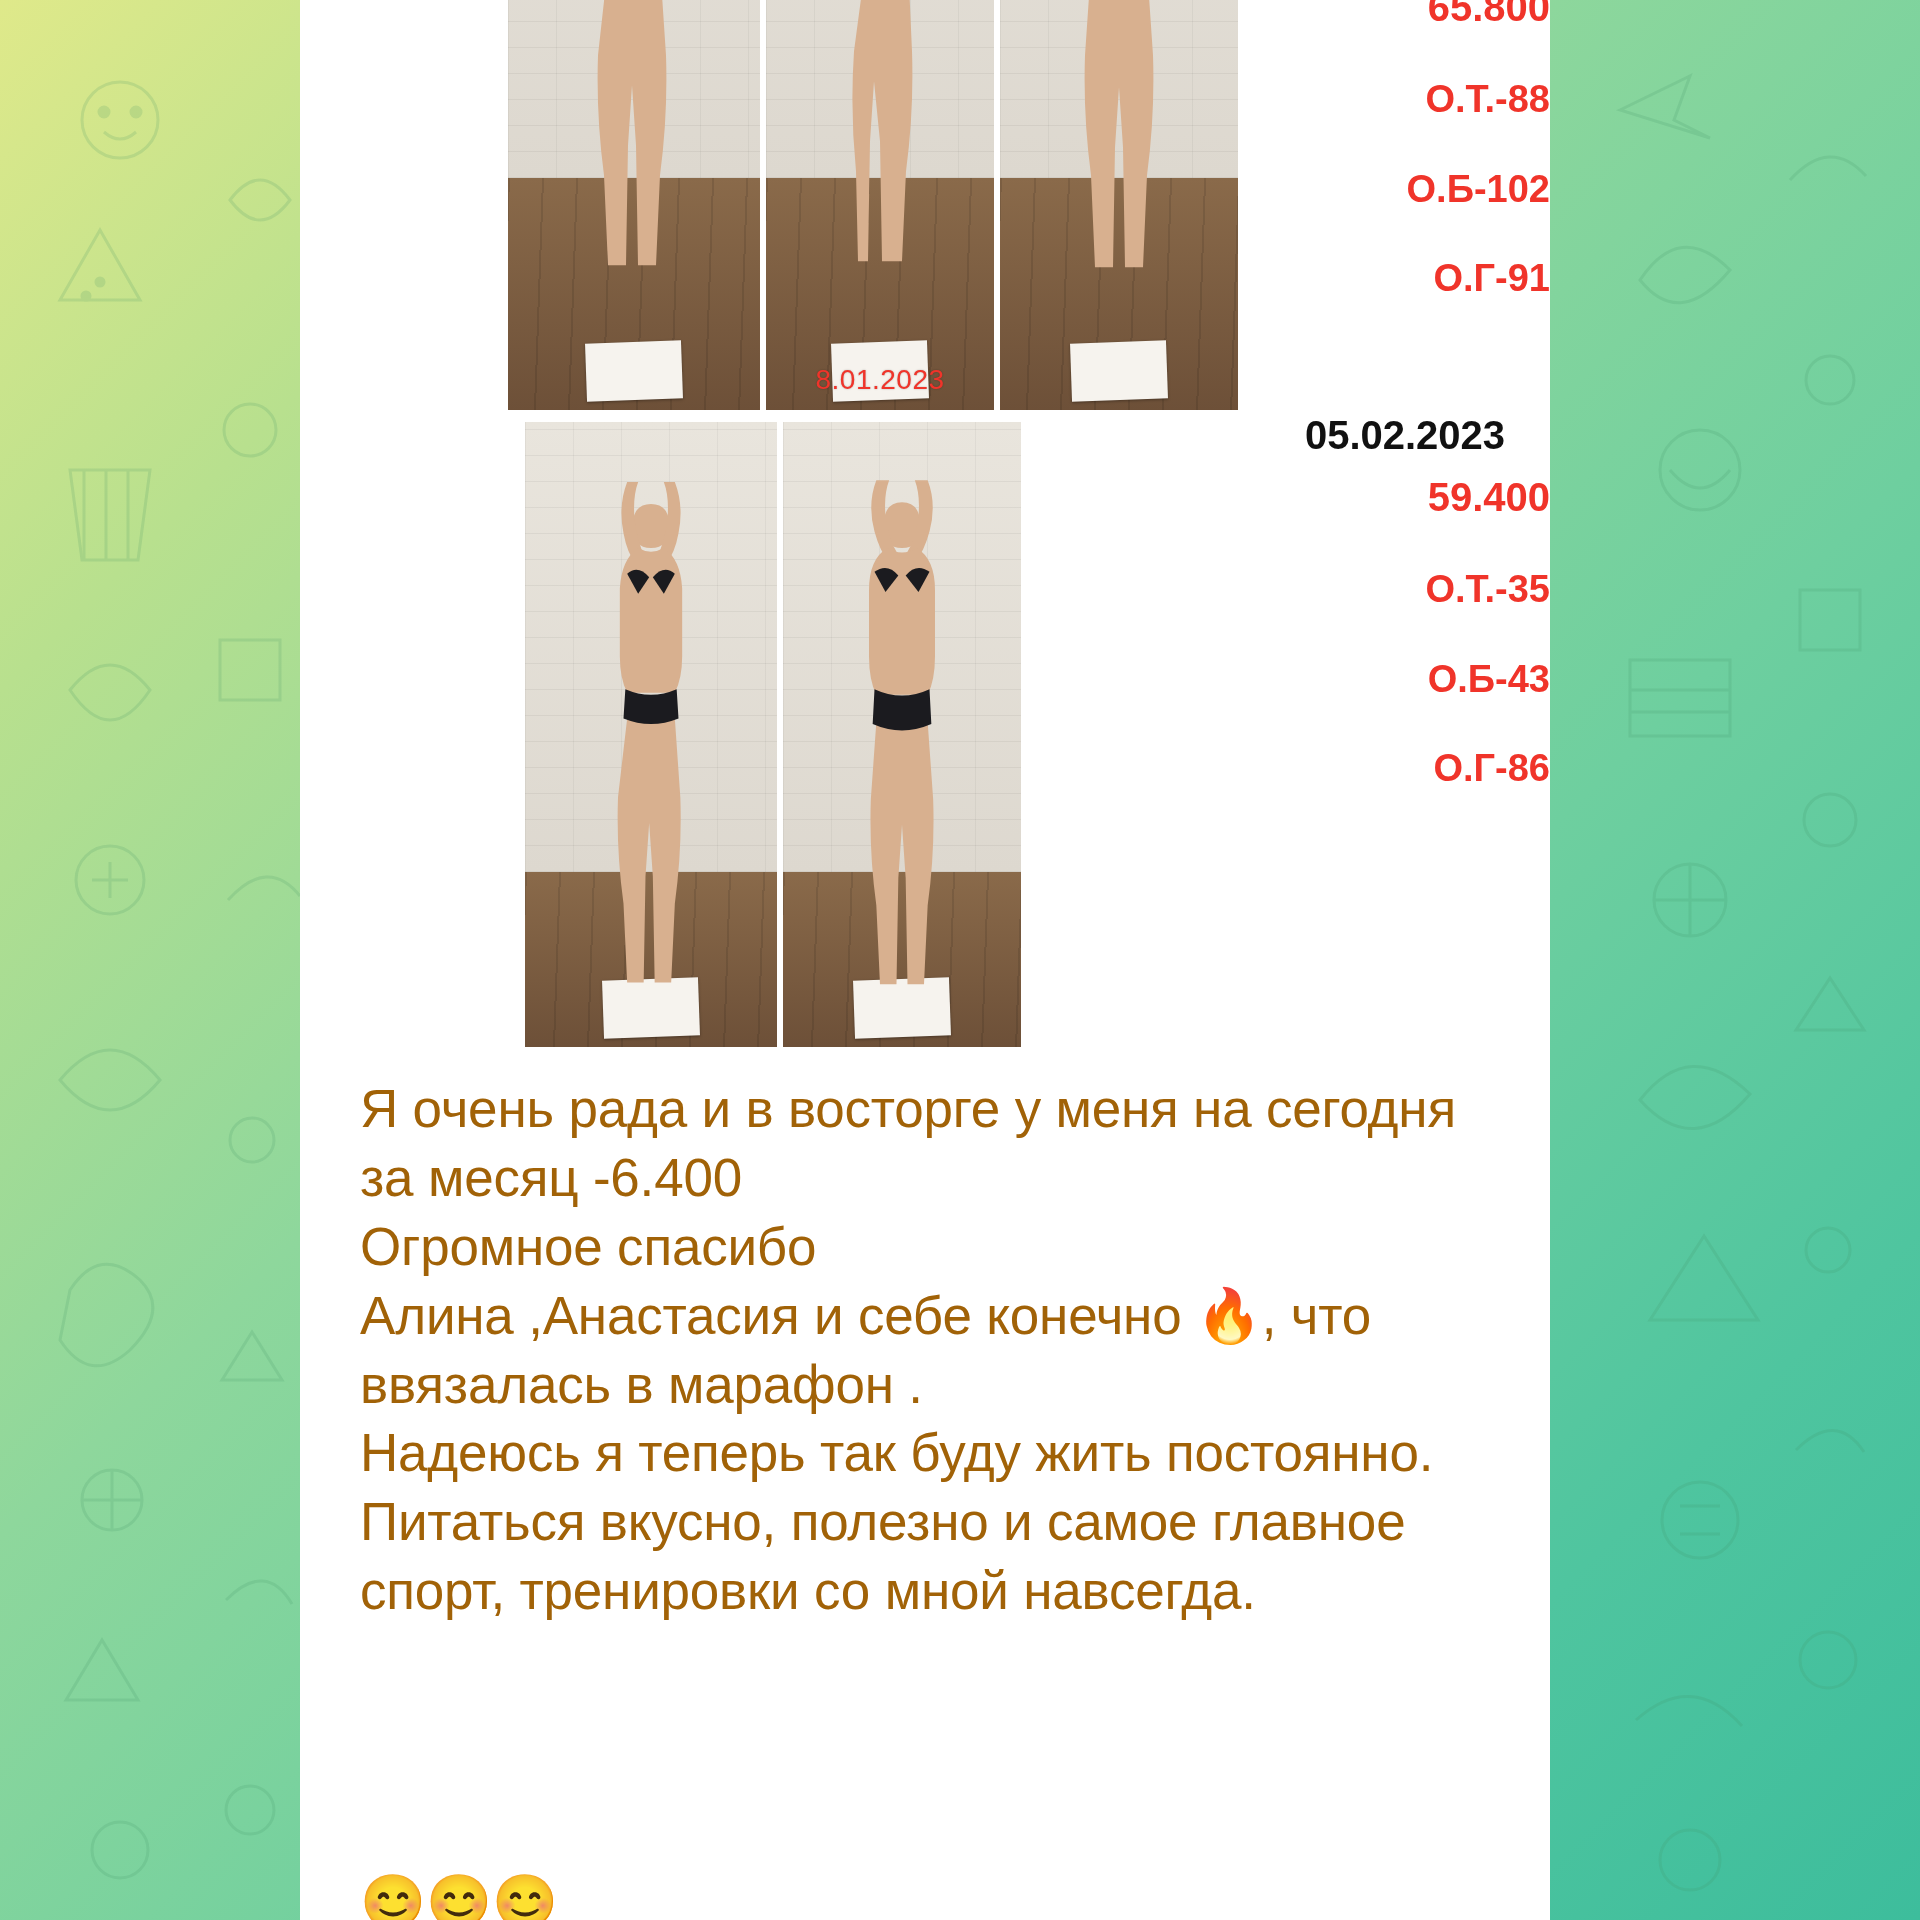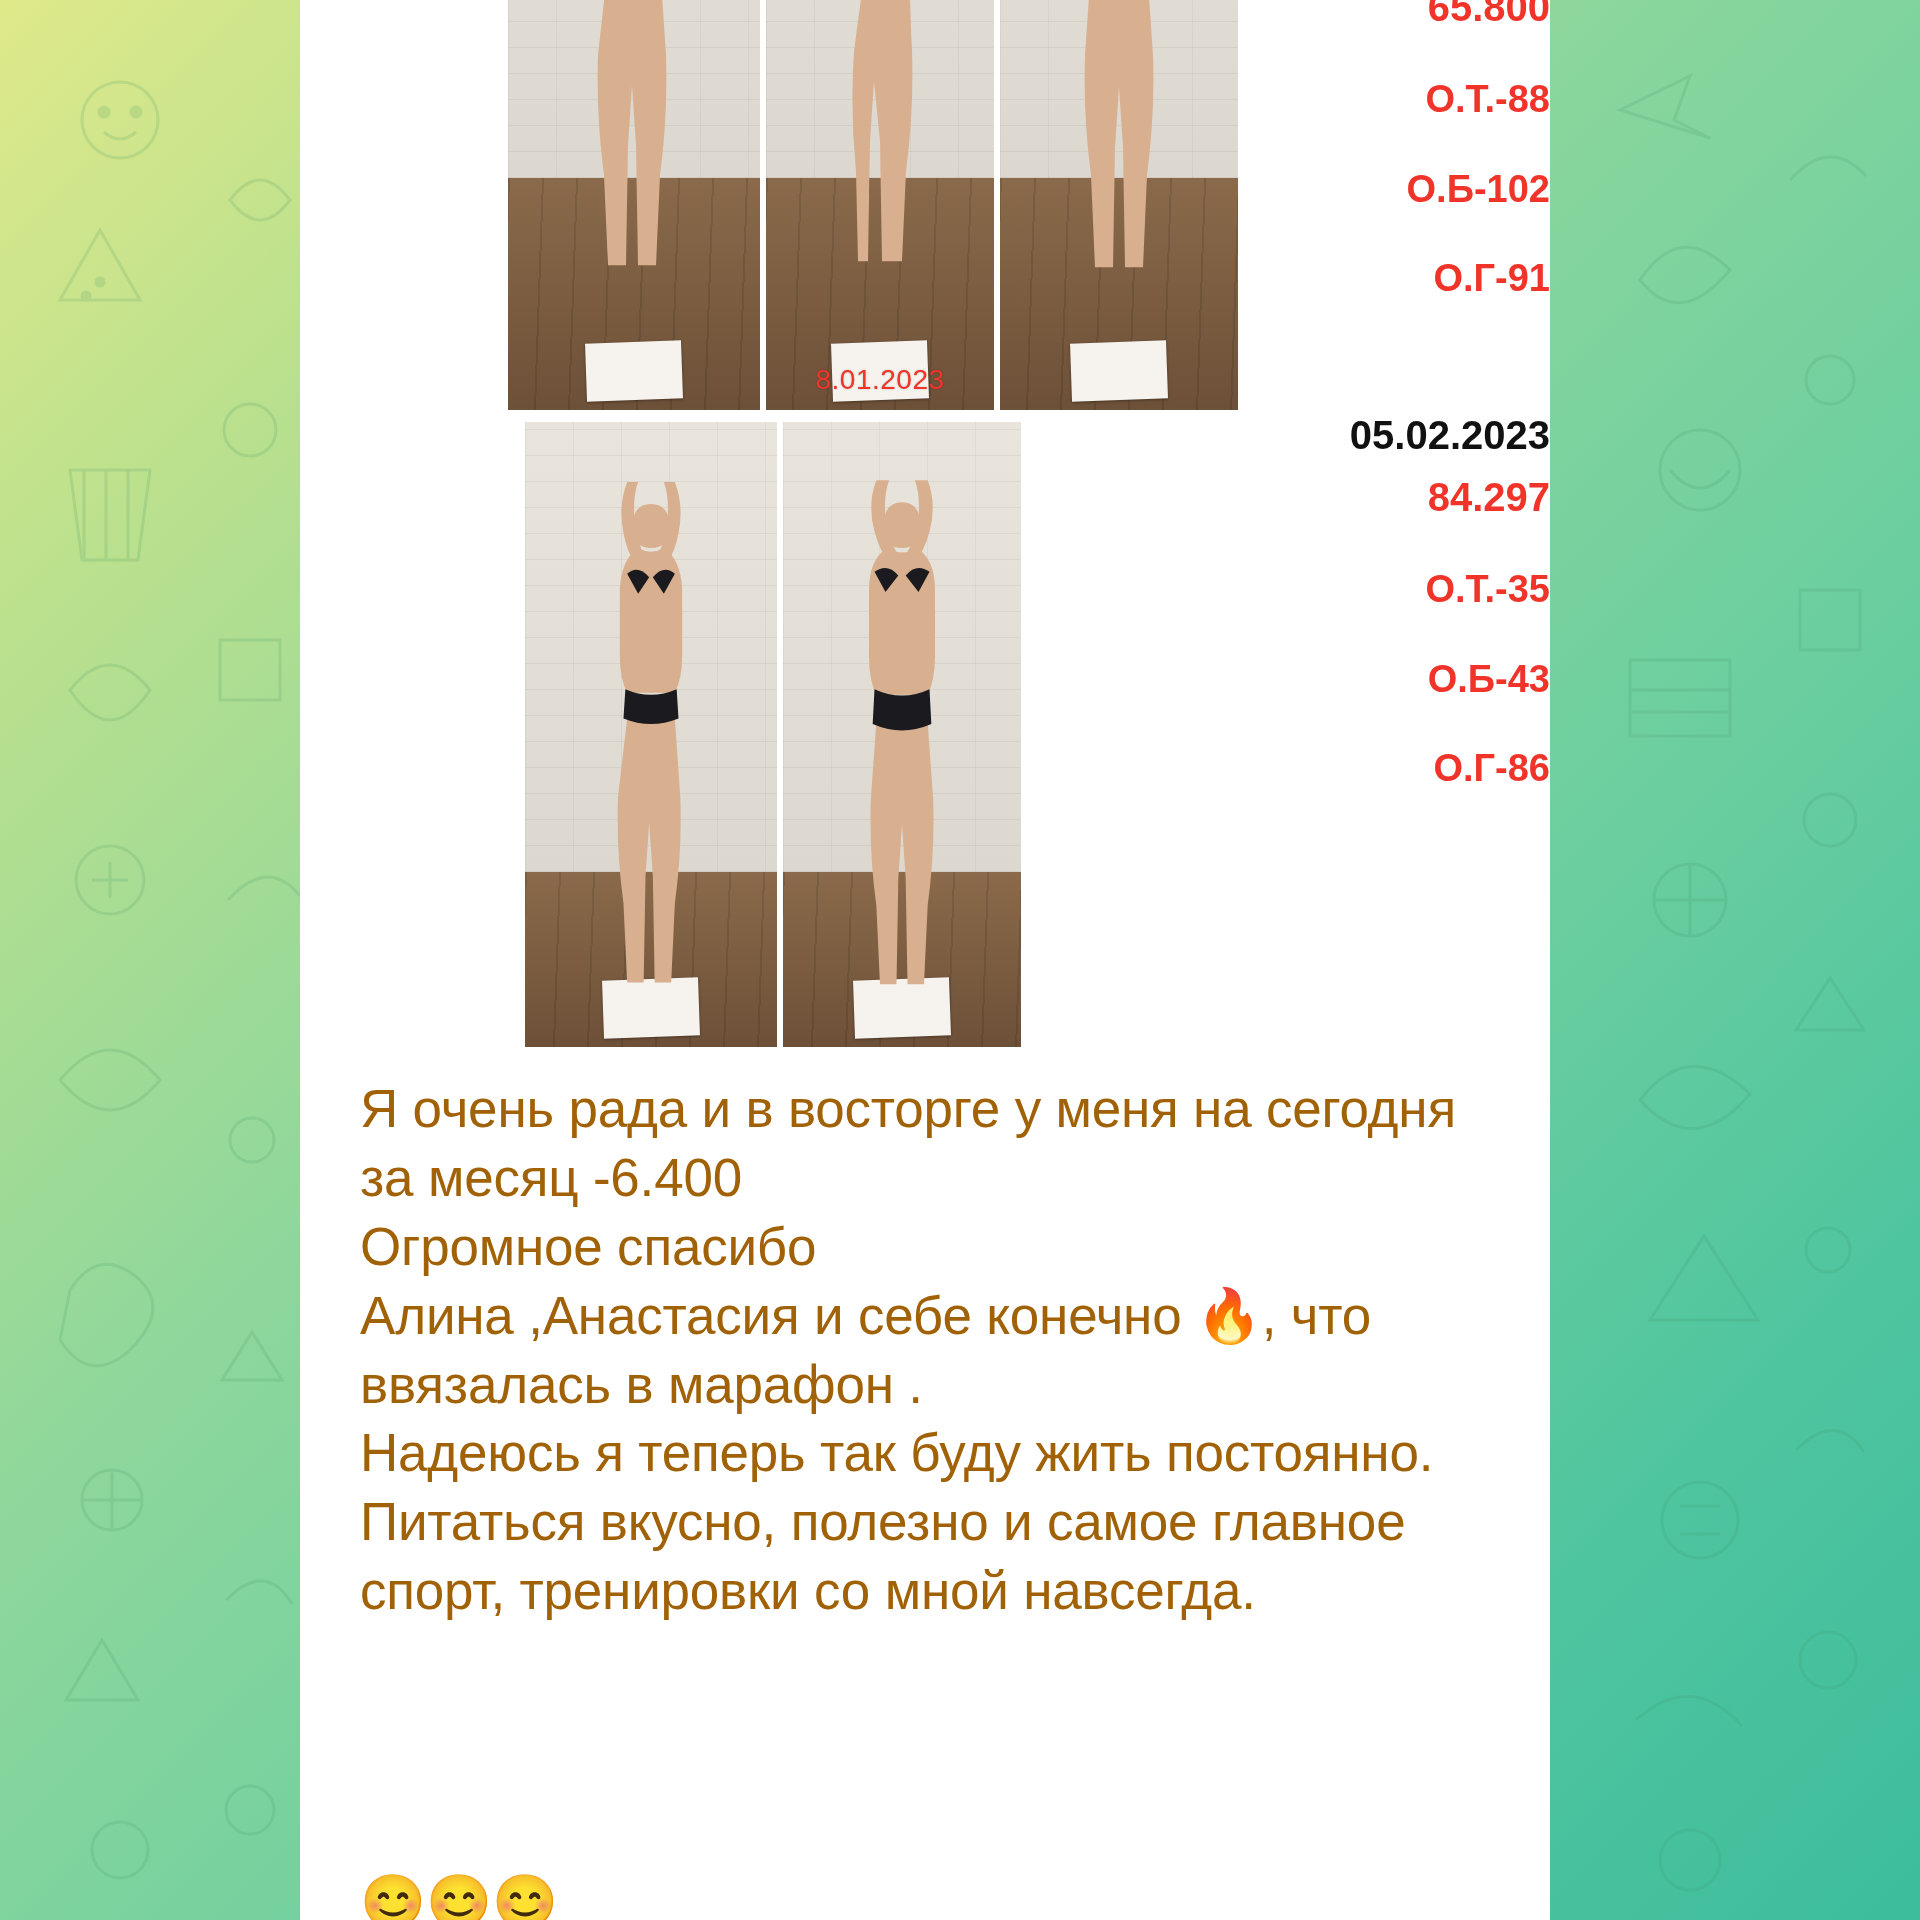--- a/index.html
+++ b/index.html
@@ -123,20 +123,21 @@
     text-shadow: 0 0 2px rgba(0,0,0,0.25);
     white-space: nowrap;
   }
   .annot-block { text-align: right; padding-right: 20px; }
   .annot-date {
     color: #111111;
     font-size: 40px;
     font-weight: 700;
     line-height: 1.25;
     white-space: nowrap;
+    text-align: center;
   }
   .annot-weight {
     color: #f0342a;
     font-size: 40px;
     font-weight: 700;
     line-height: 1.35;
     margin-top: 10px;
     white-space: nowrap;
   }
   .annot-line {
@@ -336,21 +337,21 @@
                 <path d="M100 122 q-14 -10 -26 4 l14 18z"></path>
                 <path d="M40 250 q30 14 60 0 l2 38 q-32 14 -64 0z"></path>
               </g>
             </svg>
           </div>
         </div>
       </div>
 
       <div class="annots-bottom annot-block">
         <div class="annot-date">05.02.2023</div>
-        <div class="annot-weight">84.297</div>
+        <div class="annot-weight">59.400</div>
         <div class="annot-line">О.Т.-35</div>
         <div class="annot-line">О.Б-43</div>
         <div class="annot-line">О.Г-86</div>
       </div>
 
     </div>
 
     <div class="caption">Я очень рада и в восторге у меня на сегодня за месяц -6.400
 Огромное спасибо
 Алина ,Анастасия и себе конечно 🔥, что ввязалась в марафон .

